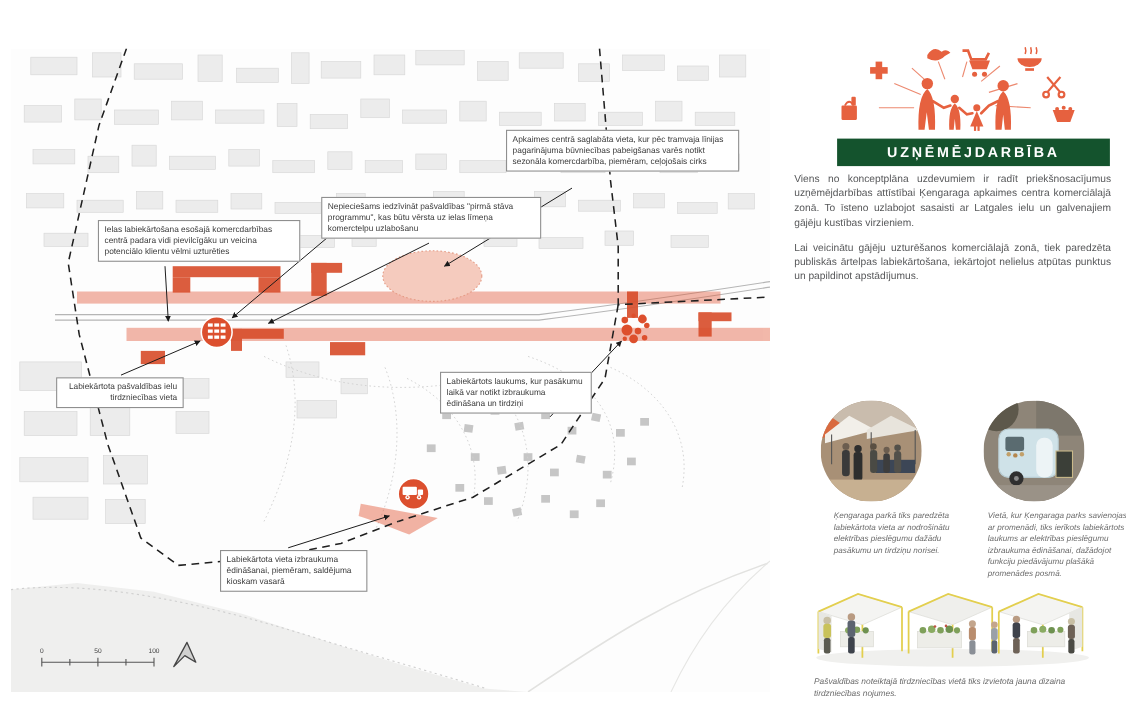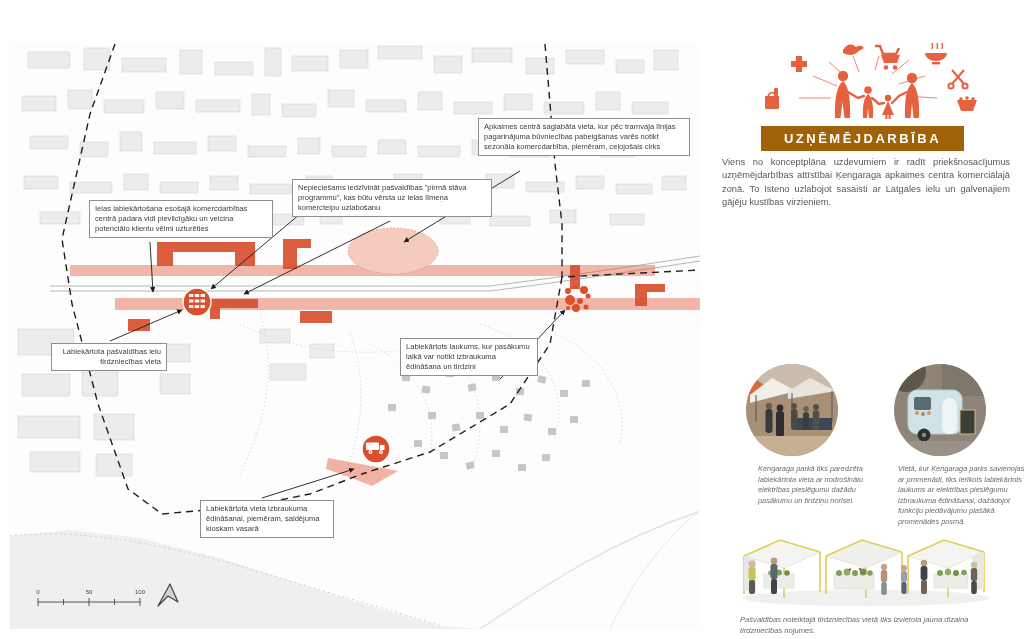--- a/index.html
+++ b/index.html
@@ -13,21 +13,21 @@
   
   .map-wrap{position:absolute;left:10px;top:44px;width:690px;height:585px;}
   .callout{
     position:absolute;background:#ffffff;border:1px solid #8f8f8f;
     padding:3px 5px;font-size:7.6px;line-height:1.32;color:#3c3c3c;z-index:5;
   }
   
   .sidebar{position:absolute;left:722px;top:40px;width:290px;height:599px;}
   .logo{position:absolute;left:25px;top:0;width:240px;height:84px;}
   .banner{
-    position:absolute;left:39px;top:86px;width:203px;height:25px;background:#a16207;
+    position:absolute;left:39px;top:86px;width:248px;height:25px;background:#14532d;
     color:#ffffff;font-weight:700;font-size:13px;letter-spacing:2.5px;
     text-align:center;line-height:26px;
   }
   .paras{position:absolute;left:0;top:116px;width:288px;}
   .paras p{margin:0 0 9px 0;font-size:9.3px;line-height:1.44;color:#57585a;text-align:justify;}
   .photos{position:absolute;left:0;top:324px;width:288px;display:flex;justify-content:space-between;padding:0 24px;box-sizing:border-box;}
   .photo{width:92px;height:92px;border-radius:50%;overflow:hidden;flex:0 0 auto;}
   .photo svg{display:block;}
   .photo-captions{position:absolute;left:16px;top:424px;width:288px;display:flex;}
   .photo-captions .cap{font-size:7.4px;line-height:1.42;color:#6b6b6b;font-style:italic;}
@@ -270,21 +270,21 @@
   <g font-size="6" fill="#444444" text-anchor="middle">
     <text x="28" y="550">0</text>
     <text x="79" y="550">50</text>
     <text x="130" y="550">100</text>
   </g>
 
   <path d="M148,562 L160,540 L168,558 L158,552 Z" fill="#777777" fill-opacity="0.25" stroke="#444444" stroke-width="1.2" stroke-linejoin="round"></path>
 </svg>
 </div>
 
-<div class="callout" style="left:460px;top:118px;width:200px;margin-left:18px;">Apkaimes centrā saglabāta vieta, kur pēc tramvaja līnijas pagarinājuma būvniecības pabeigšanas varēs notikt sezonāla komercdarbība, piemēram, ceļojošais cirks</div>
+<div class="callout" style="left:460px;top:118px;width:200px;">Apkaimes centrā saglabāta vieta, kur pēc tramvaja līnijas pagarinājuma būvniecības pabeigšanas varēs notikt sezonāla komercdarbība, piemēram, ceļojošais cirks</div>
 <div class="callout" style="left:292px;top:179px;width:188px;">Nepieciešams iedzīvināt pašvaldības "pirmā stāva programmu", kas būtu vērsta uz ielas līmeņa komerctelpu uzlabošanu</div>
 <div class="callout" style="left:89px;top:200px;width:172px;">Ielas labiekārtošana esošajā komercdarbības centrā padara vidi pievilcīgāku un veicina potenciālo klientu vēlmi uzturēties</div>
 <div class="callout" style="left:51px;top:343px;width:104px;text-align:right;">Labiekārtota pašvaldības ielu tirdzniecības vieta</div>
 <div class="callout" style="left:400px;top:338px;width:126px;">Labiekārtots laukums, kur pasākumu laikā var notikt izbraukuma ēdināšana un tirdziņi</div>
 <div class="callout" style="left:200px;top:500px;width:122px;">Labiekārtota vieta izbraukuma ēdināšanai, piemēram, saldējuma kioskam vasarā</div>
 
 <div class="sidebar">
 
   <div class="logo">
     <svg width="240" height="84" viewBox="0 0 240 84">
@@ -350,20 +350,21 @@
           <path d="M145,63 L152,56 L160,52"></path>
         </g>
       </g>
     </svg>
   </div>
 
   <div class="banner">UZŅĒMĒJDARBĪBA</div>
 
   <div class="paras">
     <p>Viens no konceptplāna uzdevumiem ir radīt priekšnosacījumus uzņēmējdarbības attīstībai Ķengaraga apkaimes centra komerciālajā zonā. To īsteno uzlabojot sasaisti ar Latgales ielu un galvenajiem gājēju kustības virzieniem.</p>
+    <p>Lai veicinātu gājēju uzturēšanos komerciālajā zonā, tiek paredzēta publiskās ārtelpas labiekārtošana, iekārtojot nelielus atpūtas punktus un papildinot apstādījumus.</p>
   </div>
 
   <div class="photos">
     <div class="photo">
       <svg width="92" height="92" viewBox="0 0 92 92">
         <rect width="92" height="92" fill="#A89076"></rect>
         <rect width="92" height="28" fill="#C9BCAD"></rect>
         <polygon points="0,27 11,16 24,25 0,35" fill="#D96A3F"></polygon>
         <polygon points="4,31 26,14 50,27 4,39" fill="#F2EFE9"></polygon>
         <polygon points="42,27 64,14 90,27 42,35" fill="#E8E4DC"></polygon>

